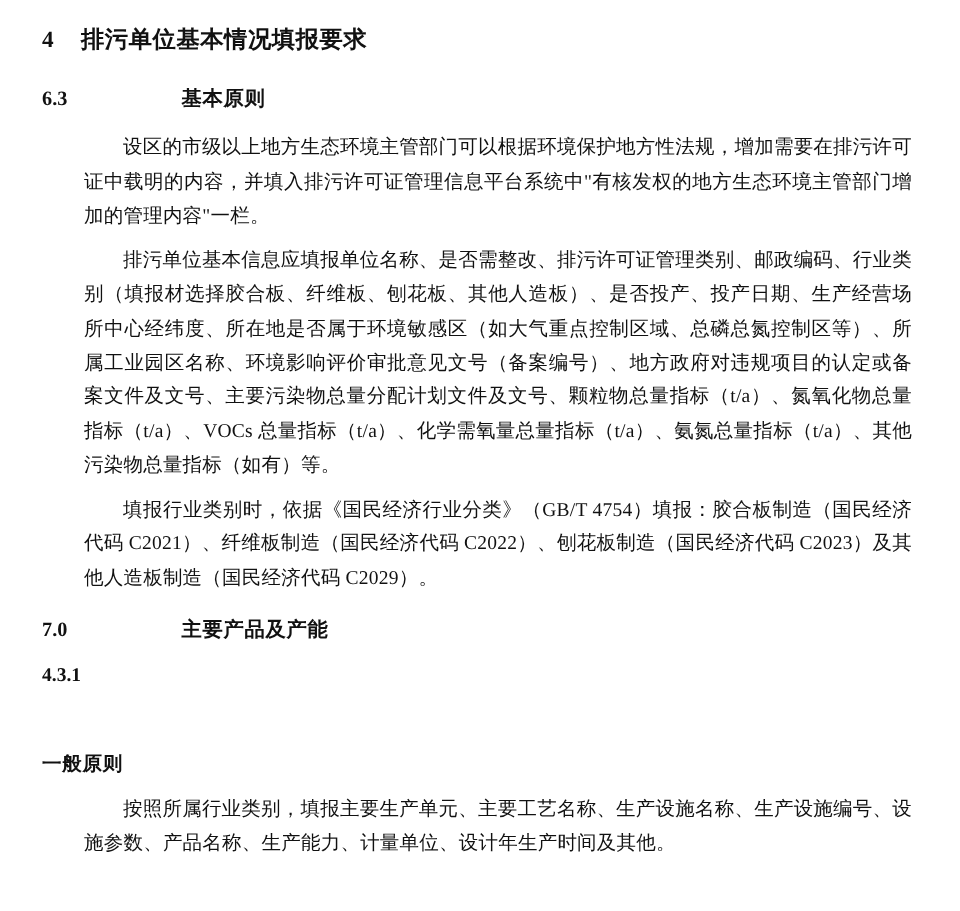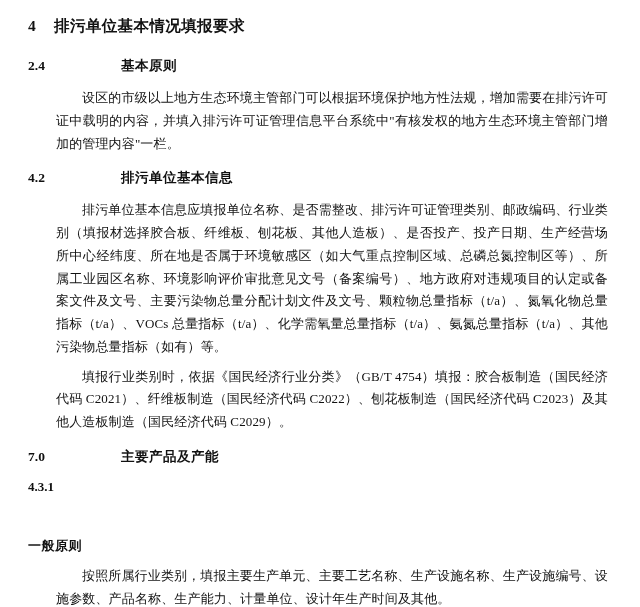--- a/index.html
+++ b/index.html
@@ -78,31 +78,27 @@
 <body>
 
 <div class="page">
 
   <div class="h1">
     <span class="num">4</span>
     <span class="txt">排污单位基本情况填报要求</span>
   </div>
 
   <div class="h2">
-    <span class="num">2.4</span>
+    <span class="num">6.3</span>
     <span class="txt">基本原则</span>
   </div>
   <div class="indent-block">
     <p class="body">设区的市级以上地方生态环境主管部门可以根据环境保护地方性法规，增加需要在排污许可证中载明的内容，并填入排污许可证管理信息平台系统中"有核发权的地方生态环境主管部门增加的管理内容"一栏。</p>
   </div>
 
-  <div class="h2">
-    <span class="num">4.2</span>
-    <span class="txt">排污单位基本信息</span>
-  </div>
   <div class="indent-block">
     <p class="body">排污单位基本信息应填报单位名称、是否需整改、排污许可证管理类别、邮政编码、行业类别（填报材选择胶合板、纤维板、刨花板、其他人造板）、是否投产、投产日期、生产经营场所中心经纬度、所在地是否属于环境敏感区（如大气重点控制区域、总磷总氮控制区等）、所属工业园区名称、环境影响评价审批意见文号（备案编号）、地方政府对违规项目的认定或备案文件及文号、主要污染物总量分配计划文件及文号、颗粒物总量指标（t/a）、氮氧化物总量指标（t/a）、VOCs 总量指标（t/a）、化学需氧量总量指标（t/a）、氨氮总量指标（t/a）、其他污染物总量指标（如有）等。</p>
     <p class="body">填报行业类别时，依据《国民经济行业分类》（GB/T 4754）填报：胶合板制造（国民经济代码 C2021）、纤维板制造（国民经济代码 C2022）、刨花板制造（国民经济代码 C2023）及其他人造板制造（国民经济代码 C2029）。</p>
   </div>
 
   <div class="h2">
     <span class="num">7.0</span>
     <span class="txt">主要产品及产能</span>
   </div>
 

